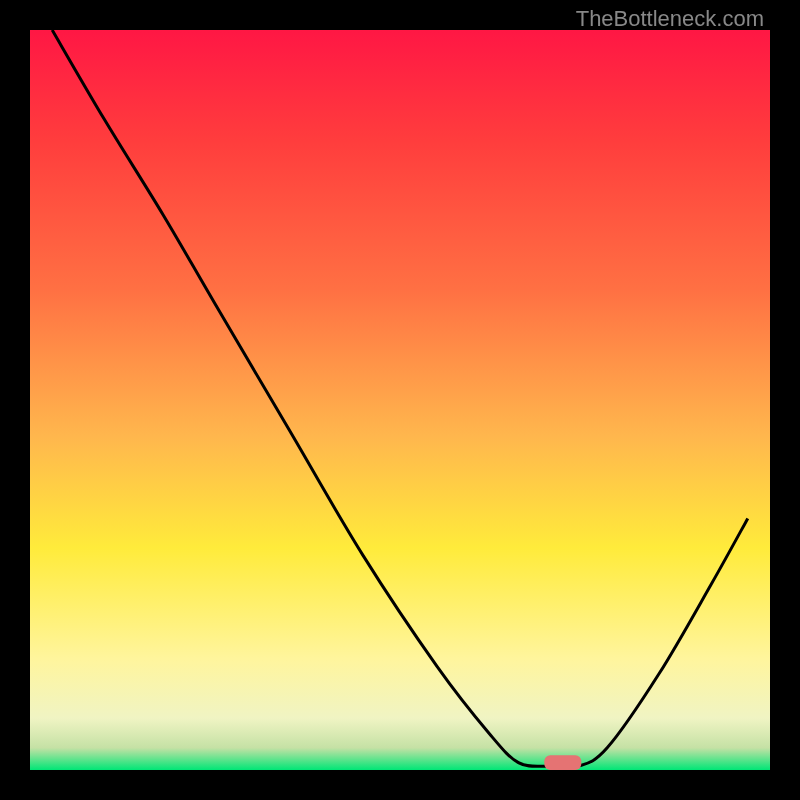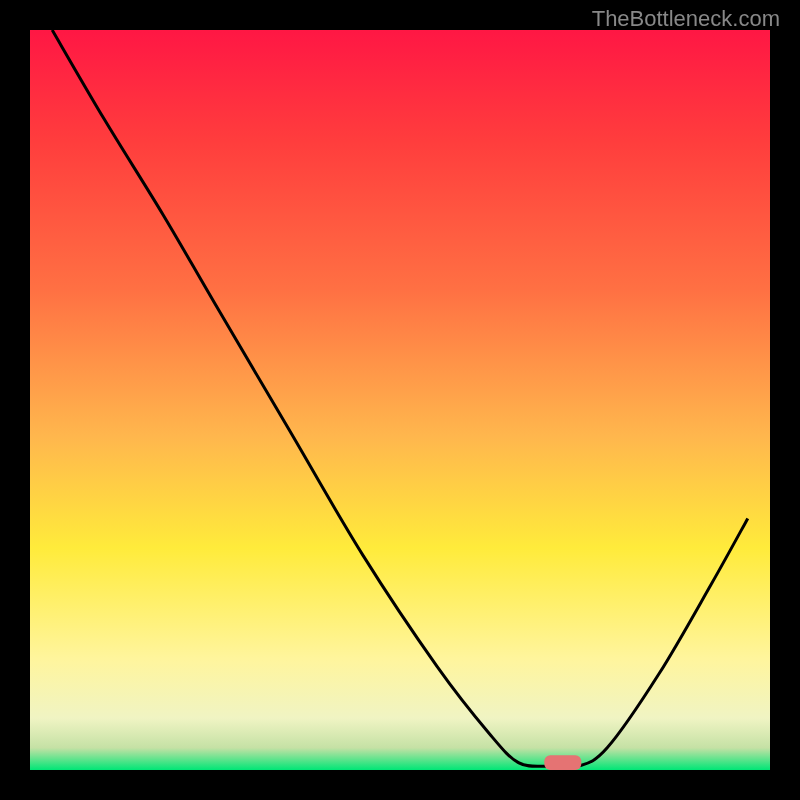--- a/index.html
+++ b/index.html
@@ -14,21 +14,21 @@
   .chart-container {
     position: absolute;
     top: 0;
     left: 0;
     width: 800px;
     height: 800px;
   }
   .watermark {
     position: absolute;
     top: 6px;
-    right: 20px;
+    right: 36px;
     color: #888;
     font-family: Arial, sans-serif;
     font-size: 22px;
     font-weight: 500;
     z-index: 10;
   }
   svg {
     display: block;
   }
 </style>

